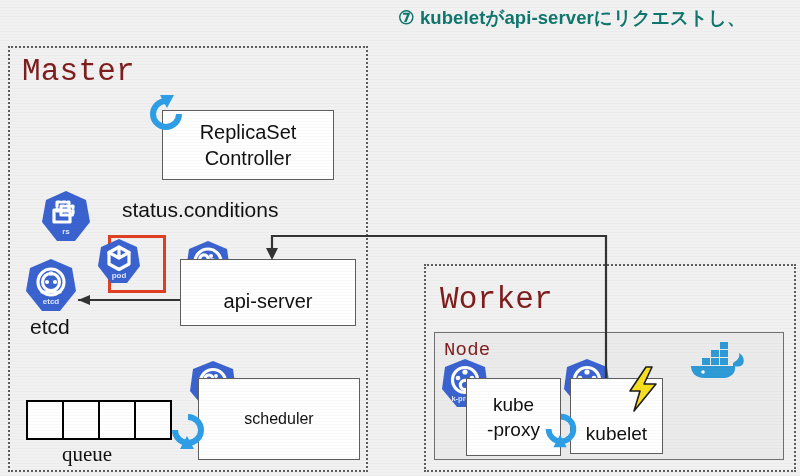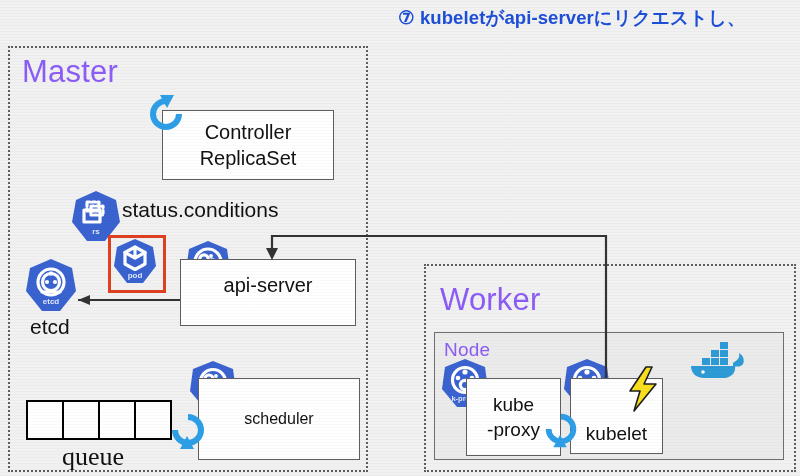--- a/index.html
+++ b/index.html
@@ -16,83 +16,83 @@
       rgba(0,0,0,0.028) 0px, rgba(0,0,0,0.028) 1px,
       rgba(255,255,255,0.0) 1px, rgba(255,255,255,0.0) 3px);
     opacity:.85;
   }
   .abs{position:absolute;}
 
   
   #header{
     left:398px;top:4px;width:396px;
     font-size:18.5px;font-weight:bold;line-height:28px;
-    letter-spacing:.1px;color:#1d4ed8;
+    letter-spacing:.1px;color:#0f766e;
   }
   #header .l2{padding-left:23px;display:block;}
 
   
   .dotted-box{
     border:2px dotted #5d5d5d;background:transparent;
   }
   #master-box{left:8px;top:46px;width:356px;height:422px;}
   #worker-box{left:424px;top:264px;width:368px;height:204px;}
   .zone-title{
-    position:absolute;font-size:31px;line-height:31px;color:#8b5cf6;
-    font-weight:400;letter-spacing:.2px;
+    position:absolute;font-size:31px;line-height:31px;color:#7f1d1d;
+    font-weight:400;letter-spacing:.2px;font-family:Liberation Mono, monospace;
   }
   #master-title{left:22px;top:56px;}
   #worker-title{left:440px;top:284px;}
 
   
   #node-box{
     left:434px;top:332px;width:348px;height:126px;
     background:#ebebeb;border:1.5px solid #6f6f6f;
   }
   #node-title{left:444px;top:338px;font-size:19px;line-height:24px;}
 
   
   .wbox{
     background:#ffffff;border:1.5px solid #5e5e5e;
     display:flex;align-items:center;justify-content:center;
     text-align:center;color:#111;
   }
   #rs-controller{left:162px;top:110px;width:170px;height:68px;
     font-size:20px;line-height:26px;}
   #api-server{left:180px;top:259px;width:176px;height:67px;
-    font-size:20px;align-items:flex-end;padding-bottom:28px;box-sizing:border-box;}
+    font-size:20px;align-items:flex-end;padding-bottom:12px;box-sizing:border-box;}
   #scheduler-box{left:198px;top:378px;width:160px;height:80px;
     font-size:16px;}
   #kube-proxy{left:466px;top:378px;width:93px;height:76px;
     font-size:19px;line-height:25px;}
   #kubelet-box{left:570px;top:378px;width:93px;height:76px;
     font-size:19px;align-items:flex-end;padding-bottom:8px;box-sizing:border-box;}
 
   
   .ftext{position:absolute;color:#111;}
   #status-conditions{left:122px;top:198px;font-size:21px;}
   #etcd-label{left:30px;top:315px;font-size:21px;}
-  #queue-label{left:62px;top:442px;font-size:26px;
+  #queue-label{left:62px;top:442px;font-size:21px;
     font-family:"Liberation Serif", serif;}
 
   
   #queue{left:26px;top:400px;display:flex;}
   #queue .cell{width:34px;height:36px;border:2px solid #000;
     background:#fff;margin-right:-2px;}
 
   
   .k8s{position:absolute;}
   .k8s svg{display:block;overflow:visible;}
   .k8s .hexfill{fill:#3a63d0;}
   .k8s .gl{fill:none;stroke:#fff;stroke-width:3.2;stroke-linecap:round;stroke-linejoin:round;}
   .k8s .gf{fill:#fff;}
   .k8s .cap{fill:#dfe7fb;font-family:"Liberation Sans",sans-serif;font-weight:700;}
 
-  #icon-rs{left:70px;top:190px;}
-  #icon-pod{left:112px;top:238px;}
+  #icon-rs{left:40px;top:190px;}
+  #icon-pod{left:96px;top:238px;}
   #icon-etcd{left:24px;top:258px;}
   #icon-api{left:184px;top:240px;}
   #icon-sched{left:188px;top:360px;}
   #icon-kproxy{left:440px;top:358px;}
   #icon-kubelet{left:562px;top:358px;}
 
   
   #pod-highlight{left:108px;top:235px;width:52px;height:52px;
     border:3px solid #e04022;background:transparent;}
 
@@ -123,22 +123,22 @@
 
 <div class="abs" id="header">
   <span>⑦ kubeletがapi-serverにリクエストし、</span>
 </div>
 
 <div class="abs dotted-box" id="master-box"></div>
 <div class="zone-title" id="master-title">Master</div>
 
 <div class="abs wbox" id="rs-controller">
   <div>
+    <div>ReplicaSet</div>
     <div>Controller</div>
-    <div>ReplicaSet</div>
   </div>
 </div>
 
 <div class="loop" id="loop-rs">
   <svg width="44" height="44" viewBox="0 0 44 44">
     <path d="M22 6 A16 16 0 1 0 38 22 L32 22 A10 10 0 1 1 22 12 Z"></path>
     <polygon points="16,3 30,3 23,16"></polygon>
   </svg>
 </div>
 

